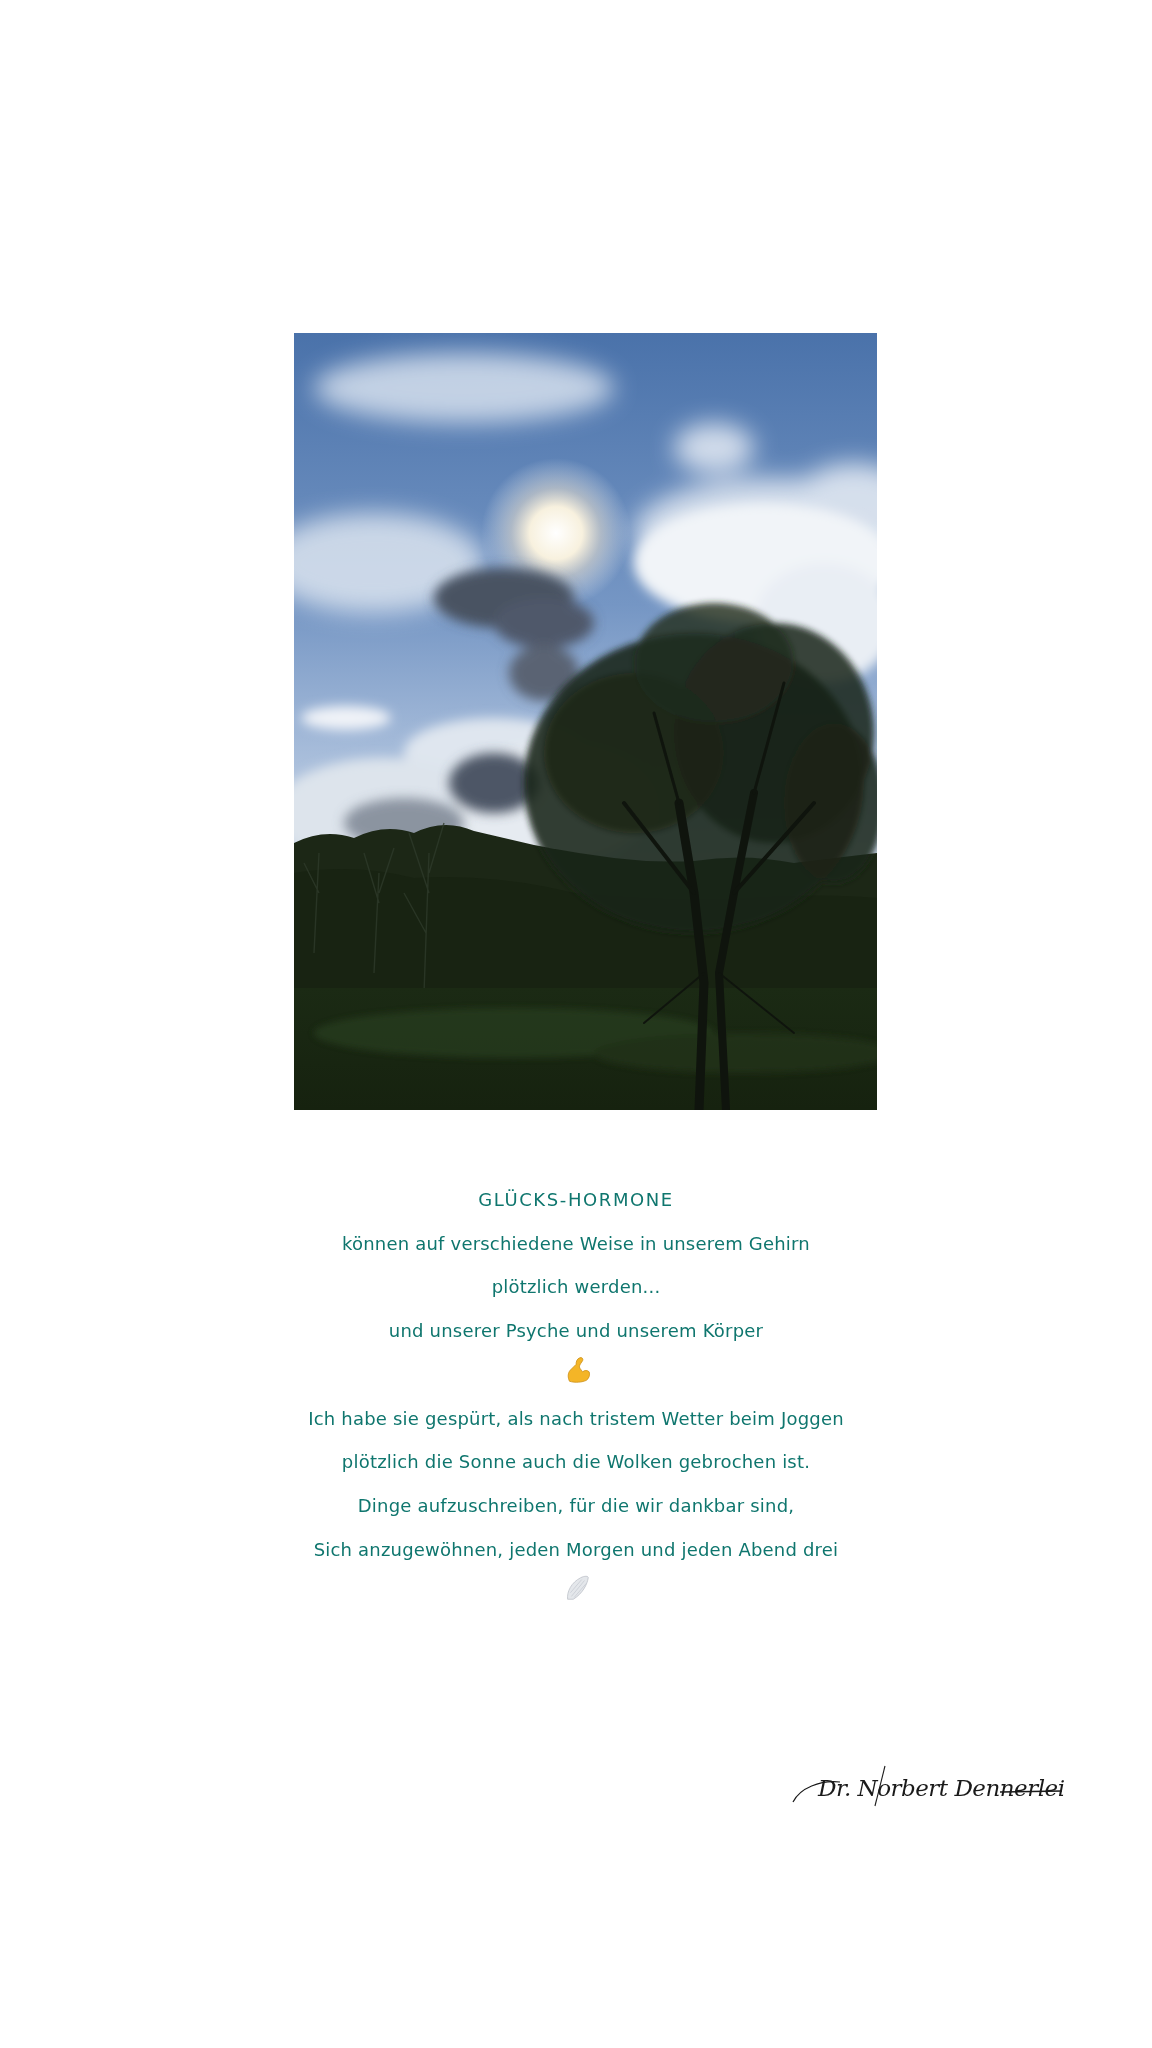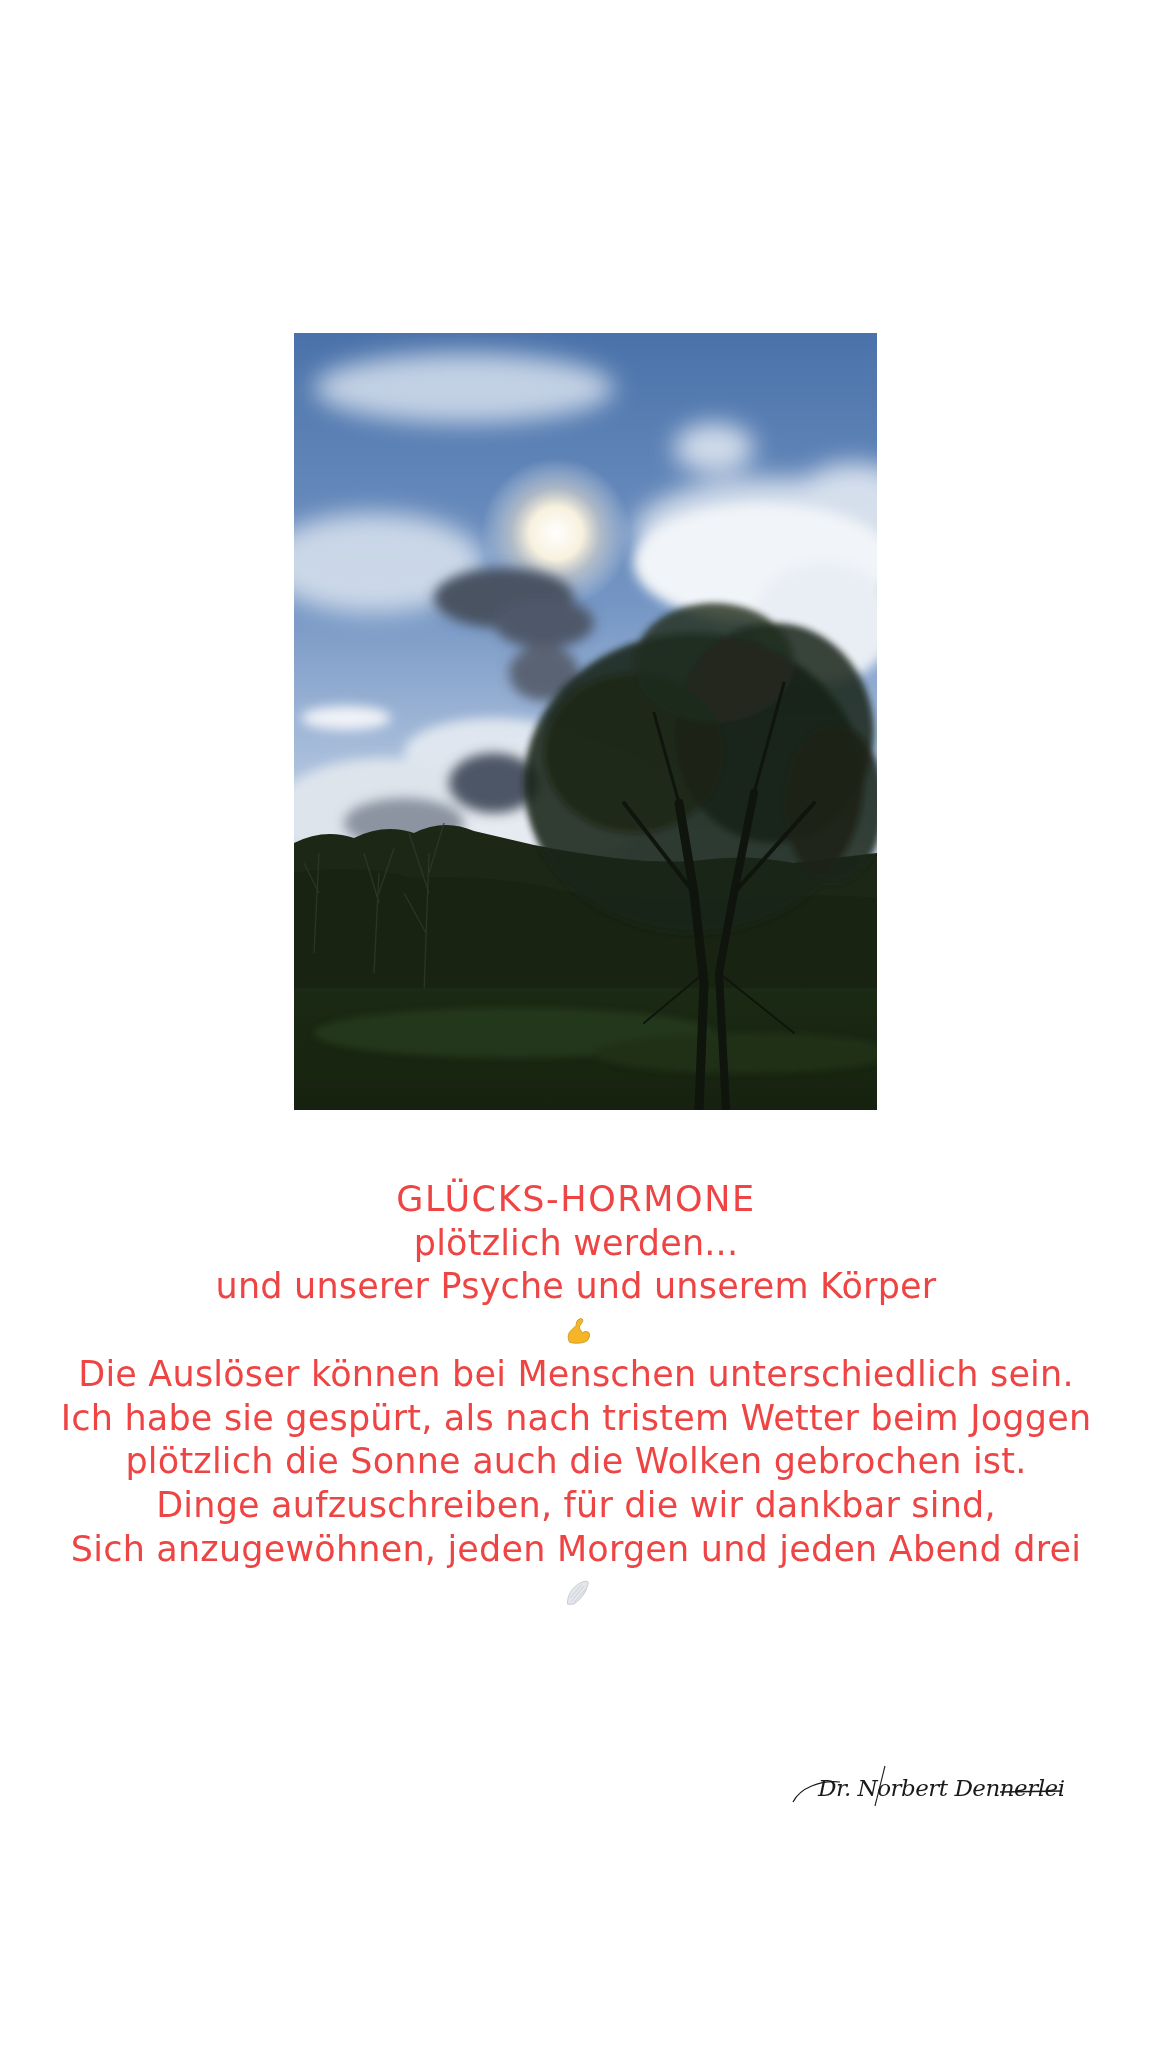--- a/index.html
+++ b/index.html
@@ -24,24 +24,24 @@
       background: #5b80b5;
     }
     .photo svg { display: block; width: 100%; height: 100%; }
 
     .caption {
       position: absolute;
       left: 0;
       top: 1178px;
       width: 1152px;
       text-align: center;
-      font-size: 35px;
+      font-size: 18px;
       line-height: 43.7px;
       letter-spacing: 0.2px;
-      color: #ef4444;
+      color: #0f766e;
     }
     .caption .line {
       display: block;
       white-space: nowrap;
     }
     .caption .title {
       letter-spacing: 1.6px;
     }
     .emoji {
       display: inline-block;
@@ -165,26 +165,26 @@
       <path d="M460 460 L490 350" stroke-width="3"></path>
       <path d="M410 640 L350 690" stroke-width="2"></path>
       <path d="M425 640 L500 700" stroke-width="2"></path>
     </g>
   </svg>
 </div>
 
 <div class="caption">
   <span class="line title">GLÜCKS-HORMONE</span>
 
+  <span class="line"><span>können auf verschiedene Weise in unserem Gehirn</span></span>
   <span class="line"><span>plötzlich werden...</span></span>
   <span class="line"><span>und unserer Psyche und unserem Körper</span></span>
   <span class="line"><span class="emoji"><svg viewBox="0 0 32 32">
       <path d="M8 28 C6 24 6 19 9 16 L15 10 C15 7 16 4 19 3 C21 2 23 4 22 6 L20 9 C19 11 18 12 19 14 L22 18 C24 16 27 16 29 18 C30 21 29 25 26 27 C22 29 14 30 8 28 Z" fill="#f4b527" stroke="#c98b10" stroke-width="0.8"></path>
     </svg></span></span>
-  <span class="line"><span>Die Auslöser können bei Menschen unterschiedlich sein.</span></span>
   <span class="line"><span>Ich habe sie gespürt, als nach tristem Wetter beim Joggen</span></span>
   <span class="line"><span>plötzlich die Sonne auch die Wolken gebrochen ist.</span></span>
   <span class="line"><span>Dinge aufzuschreiben, für die wir dankbar sind,</span></span>
   <span class="line"><span>Sich anzugewöhnen, jeden Morgen und jeden Abend drei</span></span>
   <span class="line"><span class="emoji"><svg viewBox="0 0 32 32">
       <path d="M6 28 C5 20 10 10 20 5 C24 3 28 3 28 5 C27 12 22 22 12 28 Z" fill="#e4e7eb" stroke="#b9bec6" stroke-width="0.8"></path>
       <path d="M10 25 L24 8 M13 26 L26 11 M9 21 L21 7" stroke="#c5cad1" stroke-width="0.8" fill="none"></path>
     </svg></span></span>
 </div>
 

